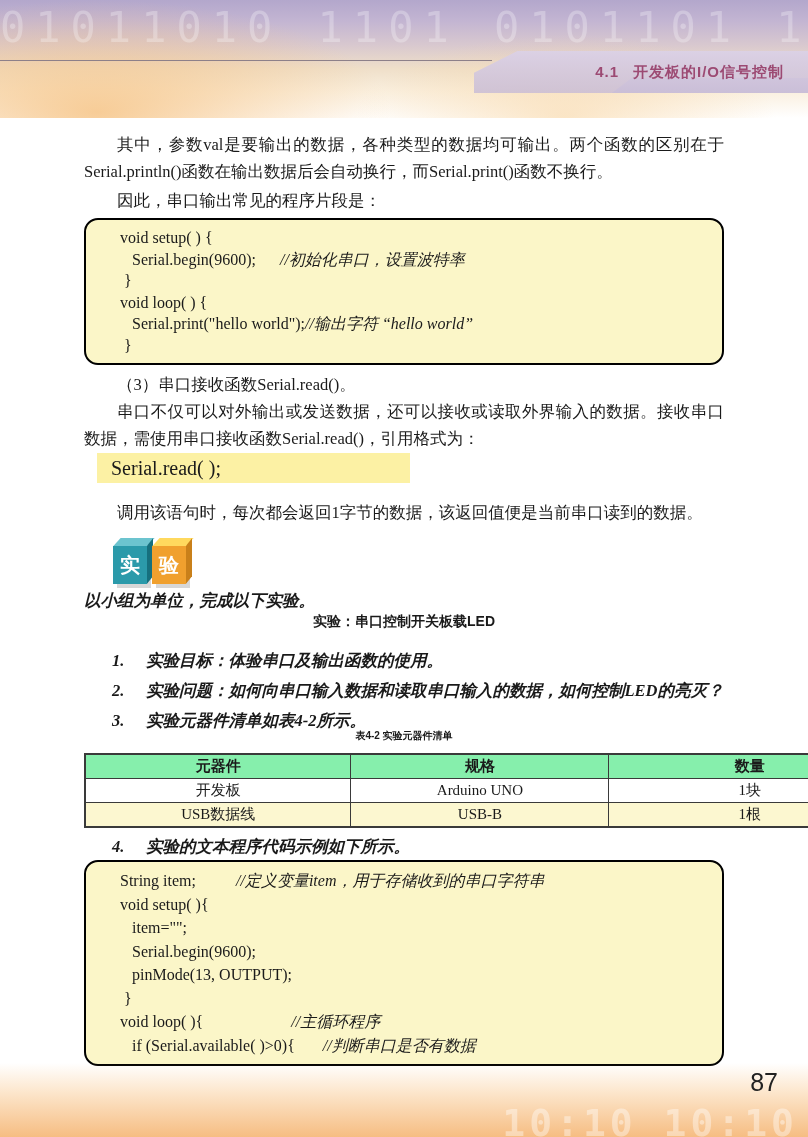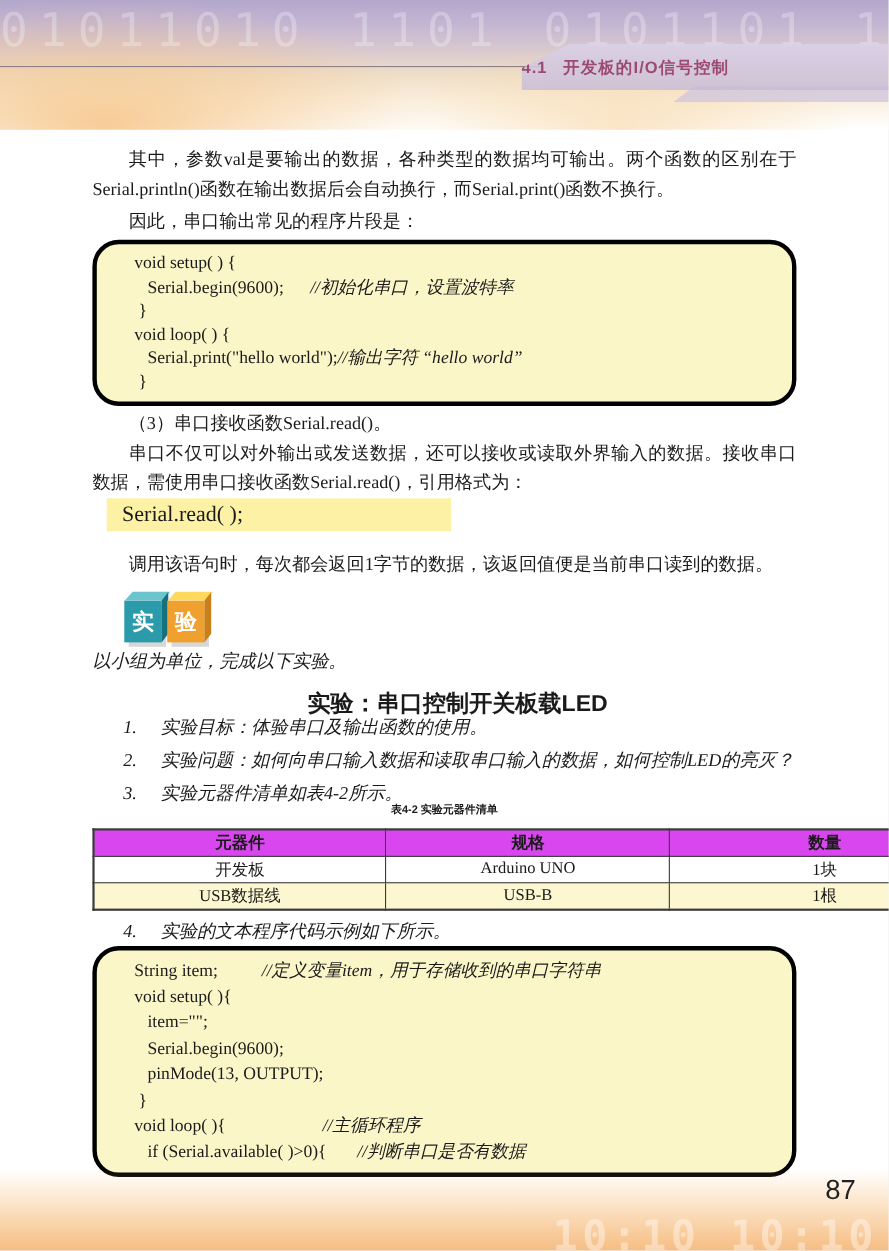--- a/index.html
+++ b/index.html
@@ -28,26 +28,26 @@
     font-family: "DejaVu Sans Mono", monospace;
     font-size: 42px; line-height: 56px; letter-spacing: 10px;
     color: rgba(255,255,255,0.28);
     white-space: nowrap; overflow: hidden; user-select: none;
   }
   .header-rule {
     position: absolute; top: 60px; left: 0;
     width: 492px; height: 1px; background: #8d8089;
   }
   .header-ribbon {
-    position: absolute; top: 40px; right: 0;
+    position: absolute; top: 51px; right: 0;
     width: 334px; height: 42px;
     background: linear-gradient(180deg, rgba(219,209,230,0.95), rgba(198,186,214,0.8));
     clip-path: polygon(13% 0, 100% 0, 100% 100%, 0 100%, 0 52%);
-    display: flex; align-items: center; 
-    padding-right: 34px;
+    display: flex; align-items: center; justify-content: flex-end;
+    padding-right: 24px;
   }
   .header-ribbon-step {
     position: absolute; top: 78px; right: 0;
     width: 196px; height: 15px;
     background: rgba(207,196,221,0.75);
     clip-path: polygon(10% 0, 100% 0, 100% 100%, 0 100%);
   }
   .header-title {
     font-family: "Liberation Sans", "DejaVu Sans", sans-serif;
     font-size: 15px; font-weight: 600;
@@ -57,22 +57,22 @@
 
   
   .blk { position: absolute; left: 84px; width: 640px; }
   .para {
     margin: 0; font-size: 16.5px; line-height: 27px;
     text-align: justify; text-indent: 2em;
   }
 
   .code-box {
     background: #fbf6c8;
-    border: 4px solid #000000;
-    border-radius: 24px;
+    border: 2px solid #000000;
+    border-radius: 14px;
     padding: 7px 8px 7px 34px;
     font-size: 16px;
   }
   .code-line { white-space: pre; line-height: 21.5px; }
   .code-box.tall .code-line { line-height: 23.5px; }
   .code-comment { font-style: italic; }
 
   .highlight-box {
     background: #fcf1a4;
     width: 313px; margin-left: 13px;
@@ -98,42 +98,42 @@
     content: ""; position: absolute; right: -6px; top: -4px;
     width: 6px; height: 100%; transform: skewY(-52deg);
   }
   .cube-teal { background: #2b9aaa; }
   .cube-teal::before { background: #6cc4cf; }
   .cube-teal::after { background: #16707e; }
   .cube-orange { background: #f0a02e; }
   .cube-orange::before { background: #ffd95e; }
   .cube-orange::after { background: #c9801a; }
 
-  .kaiti { font-style: italic; }
+  .kaiti { font-style: italic; font-weight: bold; }
   .exp-intro { font-size: 16.5px; line-height: 26px; margin: 0; }
   .exp-title {
     font-family: "Liberation Sans", "DejaVu Sans", sans-serif;
-    font-weight: bold; font-size: 21px; text-align: center; margin: 12px;
+    font-weight: bold; font-size: 14px; text-align: center; margin: 0;
     font-style: normal;
   }
 
   .num-item { display: flex; font-size: 16.5px; line-height: 30px; }
   .num-item .num { width: 34px; margin-left: 28px; flex: none; }
   .num-item .txt { flex: 1; text-align: justify; }
 
   .table-caption {
     font-family: "Liberation Sans", "DejaVu Sans", sans-serif;
     font-weight: bold; font-size: 10px; text-align: center; margin: 0;
   }
   table.parts {
     width: 100%; border-collapse: collapse;
     border: 2px solid #3a3a3a; font-size: 15px;
   }
   table.parts th {
-    background: #d946ef;
+    background: #86efac;
     font-family: "Liberation Sans", "DejaVu Sans", sans-serif;
     font-weight: bold; font-size: 15px;
     border: 1px solid #3a3a3a; padding: 2px 0; height: 23px;
   }
   table.parts td {
     border: 1px solid #3a3a3a; text-align: center;
     padding: 2px 0; height: 23px;
   }
   table.parts tr.alt td { background: #fcf7d0; }
 

